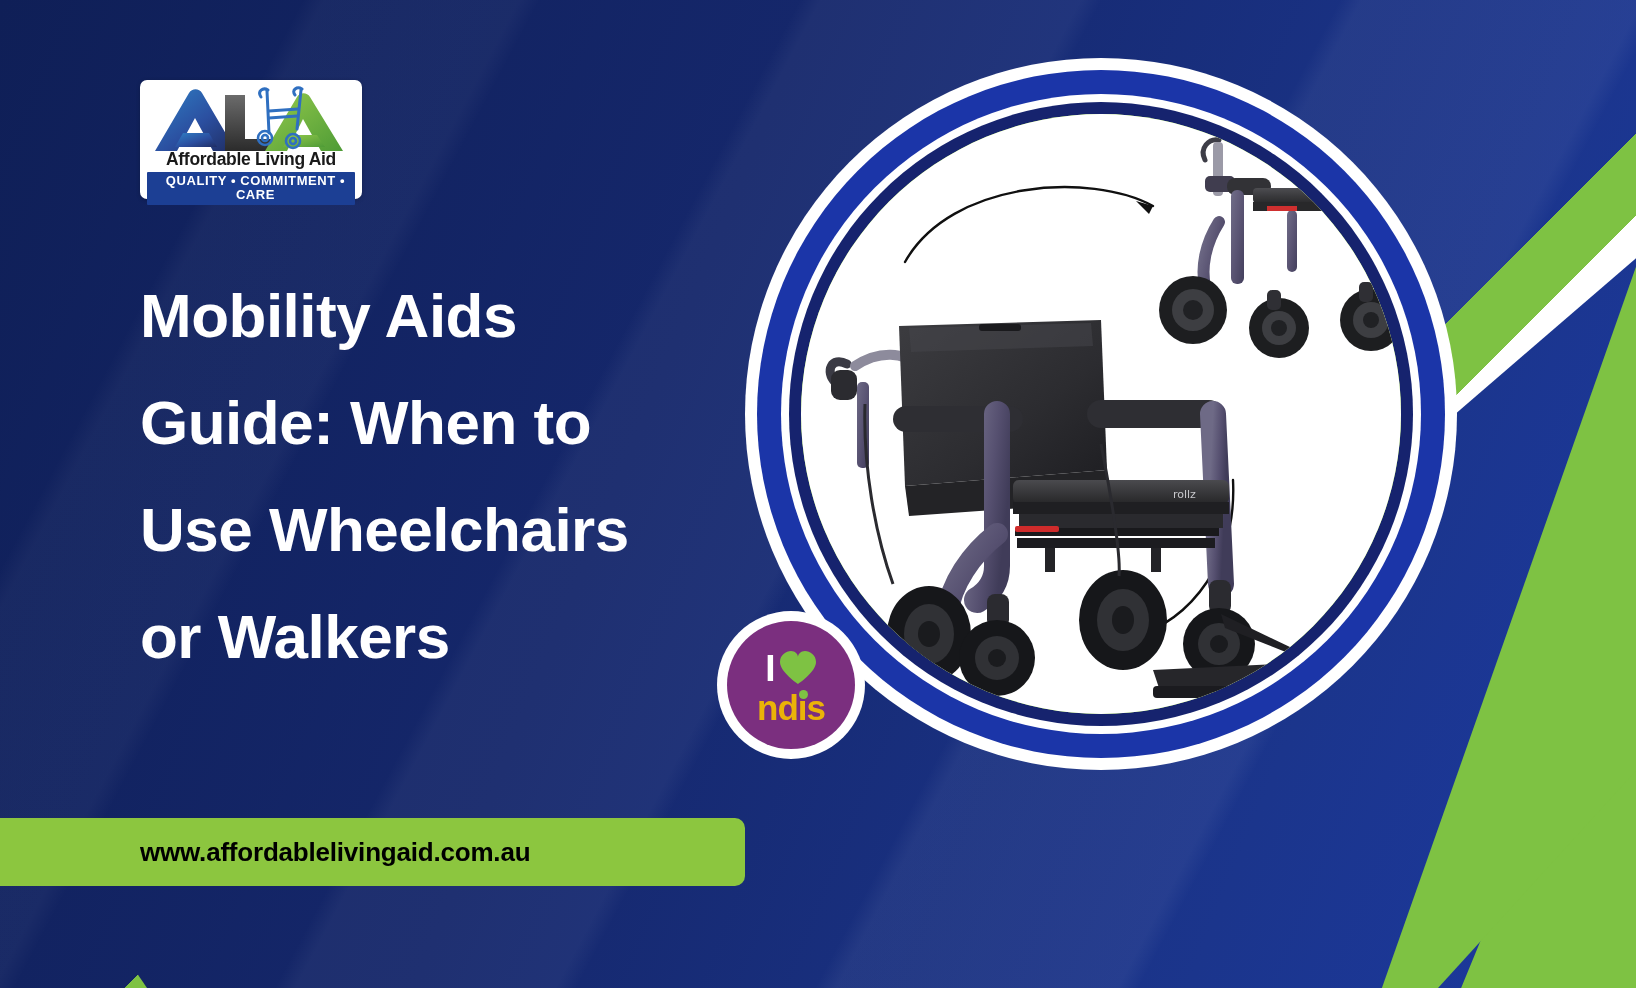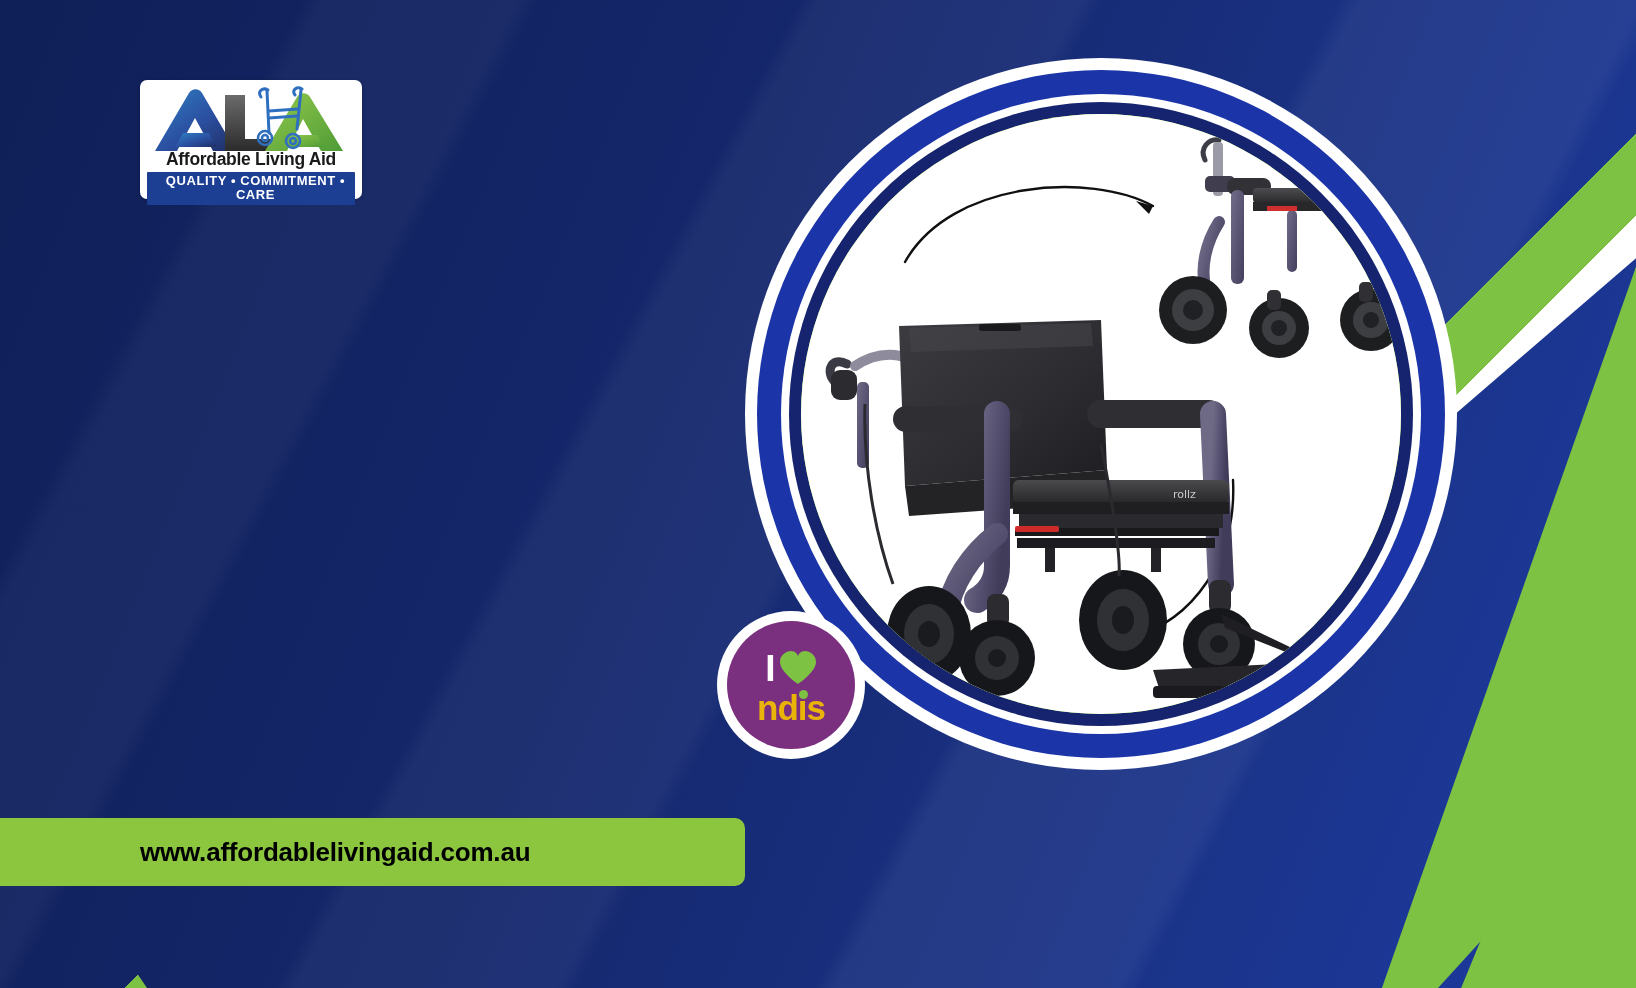--- a/index.html
+++ b/index.html
@@ -368,20 +368,21 @@
           <circle cx="148" cy="56" r="7"></circle>
           <circle cx="120" cy="53" r="3"></circle>
           <circle cx="148" cy="56" r="3"></circle>
         </g>
       </svg>
     </div>
     <div class="logo-name">Affordable Living Aid</div>
     <div class="logo-tag">QUALITY • COMMITMENT • CARE</div>
   </div>
 
+  <h1 class="headline">Mobility Aids Guide: When to Use Wheelchairs or Walkers</h1>
 
   <div class="url-bar">
     <span class="url-text">www.affordablelivingaid.com.au</span>
   </div>
 
   <div class="ndis">
     <div class="ndis-inner">
       <div class="ndis-row1">
         <span class="ndis-i">I</span>
         <svg class="ndis-heart" viewBox="0 0 38 34">

